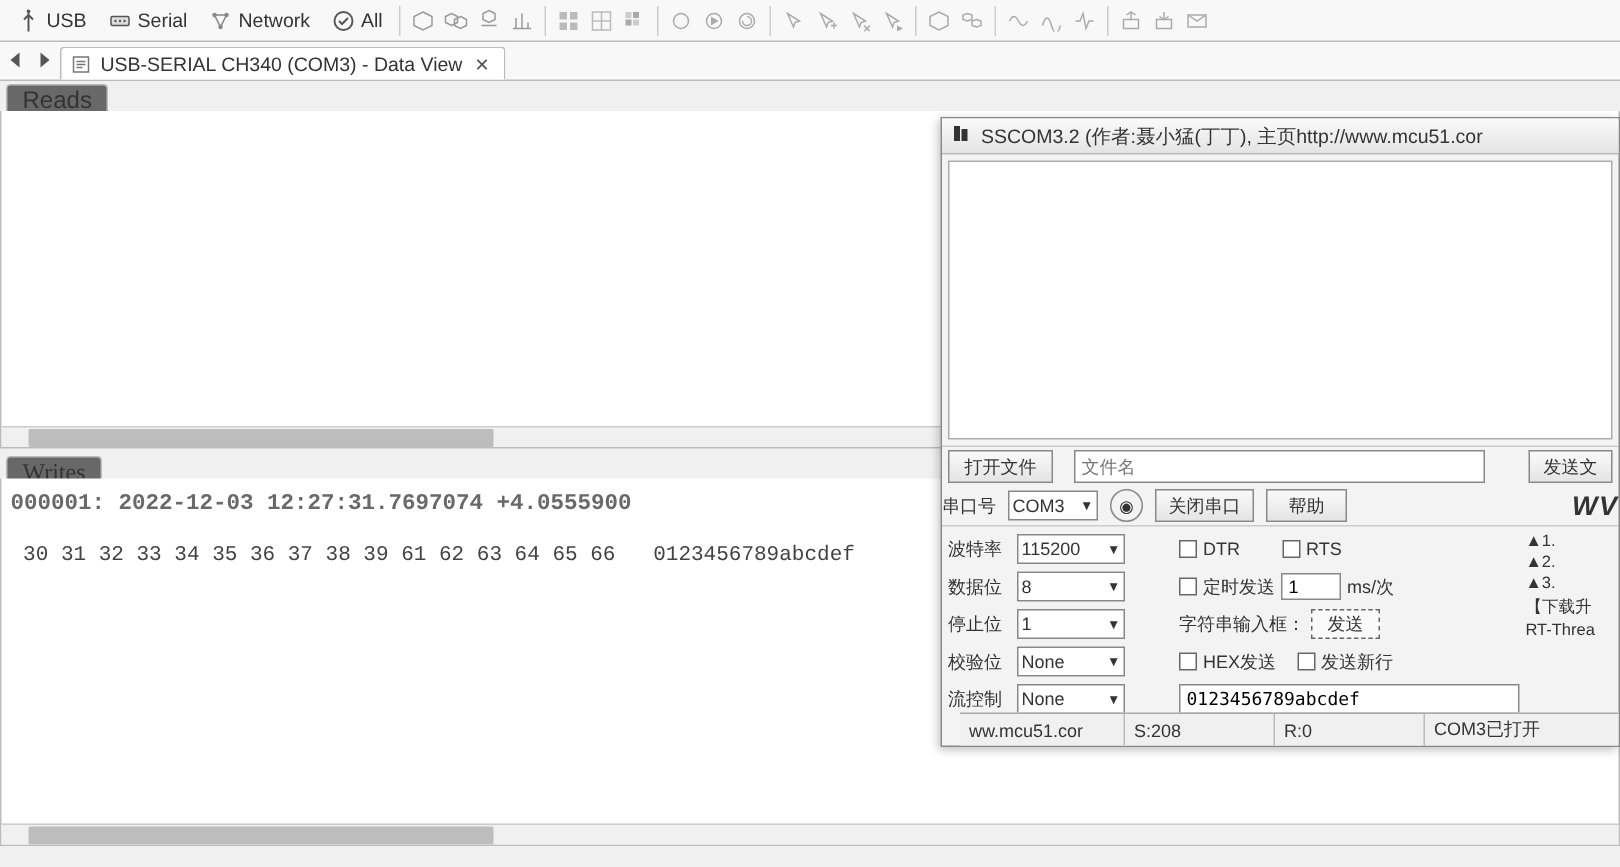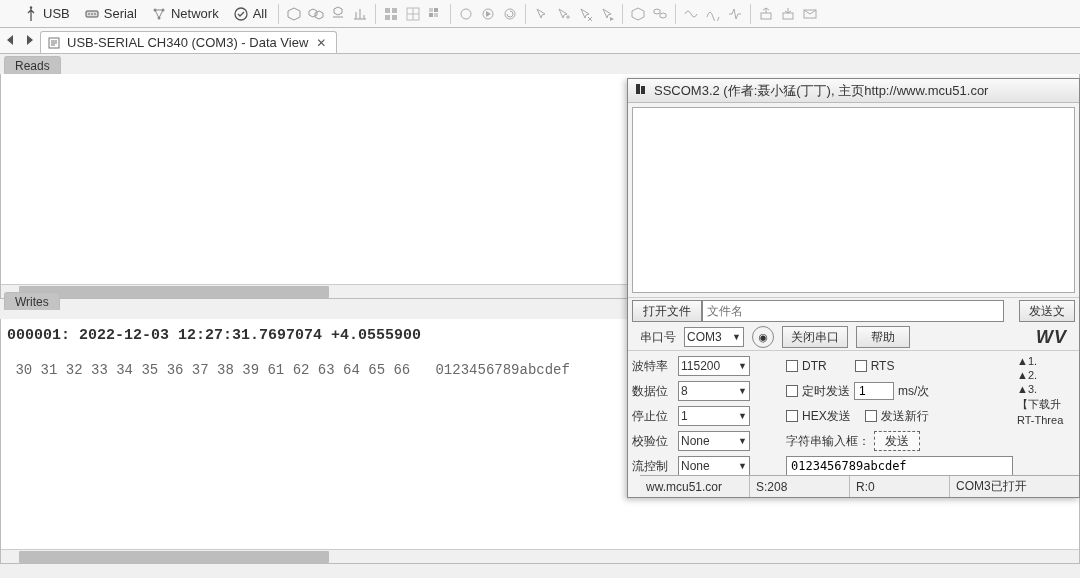--- a/index.html
+++ b/index.html
@@ -15,21 +15,21 @@
     filter: grayscale(100%);
   }
 
   
   .top-toolbar {
     height: 28px;
     background: #f8f8f8;
     border-bottom: 1px solid #bbb;
     display: flex;
     align-items: center;
-    padding: 0 16px;
+    padding: 0 4px;
   }
   .tb-btn {
     display: flex;
     align-items: center;
     gap: 4px;
     padding: 2px 6px;
     border: 1px solid transparent;
     border-radius: 2px;
     cursor: pointer;
     font-size: 13px;
@@ -76,25 +76,25 @@
 
   
   .sub-tab-row {
     height:20px;
     display:flex;
     align-items:flex-end;
     padding-left:4px;
   }
   .sub-tab {
     padding:2px 10px;
-    background:#fdba74;
+    background:#ef4444;
     border:1px solid #bbb;
     border-bottom:none;
     border-radius:3px 3px 0 0;
-    font-size:12px;
+    font-size:16px;
     height:18px;
     cursor:pointer;
   }
 
   
   .reads-pane {
     position:absolute;
     left:0; right:0;
     top:74px;
     height:225px;
@@ -119,27 +119,27 @@
   }
   .writes-pane {
     position:absolute;left:0;right:0;top:319px;bottom:14px;
     background:#fff;border:1px solid #bbb;border-top:none;
     padding:8px 6px;
   }
   .write-hdr {
     font-family:"Consolas","Courier New",monospace;
     font-weight:bold;
     font-size:15px;
-    color:#4c1d95;
+    color:#a16207;
     margin-bottom:18px;
   }
   .write-bytes {
     font-family:"Consolas","Courier New",monospace;
     font-size:14px;
-    color:#ef4444;
+    color:#6d28d9;
     white-space:pre;
   }
   .bottom-scroll {
     position:absolute;left:0;bottom:0;height:14px;width:100%;
     background:#f0f0f0;border-top:1px solid #ccc;
   }
 
   
   .sscom-window {
     position:absolute;
@@ -160,21 +160,21 @@
     white-space:nowrap;overflow:hidden;
   }
   .sscom-logo { font-size:14px; }
   .sscom-rx {
     margin:4px;
     height:186px;
     background:#fff;
     border:1px solid #aaa;
   }
   .sscom-row1 {
-    display:flex;align-items:center;gap:0;
+    display:flex;align-items:center;gap:14px;
     padding:2px 4px;
     border-top:1px solid #ccc;
   }
   .sscom-btn {
     background:linear-gradient(#fafafa,#e4e4e4);
     border:1px solid #888;
     padding:2px 8px;
     font-size:12px;
     cursor:pointer;
     height:22px;
@@ -186,21 +186,21 @@
   }
   .sscom-select {
     border:1px solid #888;background:#fff;
     height:20px;font-size:12px;padding:0 2px;
     display:flex;align-items:center;justify-content:space-between;
     gap:4px;cursor:pointer;
   }
   .sscom-select .caret { font-size:9px;color:#333; }
   .sscom-row2 {
     display:flex;align-items:center;gap:8px;
-    padding:2px 12px;
+    padding:2px 0;
   }
   .sscom-icon-btn {
     width:22px;height:22px;border:1px solid #888;border-radius:50%;
     display:flex;align-items:center;justify-content:center;
     cursor:pointer;font-size:11px;
   }
   .ww { font-style:italic;font-size:18px;font-weight:bold;letter-spacing:1px;}
 
   .sscom-params {
     display:flex;gap:4px;padding:4px;border-top:1px solid #ccc;
@@ -448,21 +448,21 @@
   <div class="sub-tab">
     <span>Reads</span>
   </div>
 </div>
 <div class="reads-pane">
   <div class="scroll-strip">
     <div class="scroll-thumb" style="left:18px;width:310px;"></div>
   </div>
 </div>
 
-<div class="writes-tabrow-wrap sub-tab-row" style="top:290px;">
+<div class="writes-tabrow-wrap sub-tab-row" style="top:302px;font-family:Liberation Serif, serif;">
   <div class="sub-tab">
     <span>Writes</span>
   </div>
 </div>
 <div class="writes-pane">
   <div class="write-hdr">000001: 2022-12-03 12:27:31.7697074 +4.0555900</div>
   <div class="write-bytes"> 30 31 32 33 34 35 36 37 38 39 61 62 63 64 65 66   0123456789abcdef</div>
   <div class="bottom-scroll">
     <div class="scroll-thumb" style="left:18px;width:310px;"></div>
   </div>
@@ -555,31 +555,31 @@
         <span class="chk"></span>
         <span>RTS</span>
       </div>
       <div class="param-row">
         <span class="chk"></span>
         <span>定时发送</span>
         <input class="sscom-input" style="width: 40px; height: 18px;" value="1">
         <span>ms/次</span>
       </div>
       <div class="param-row">
+        <span>字符串输入框：</span>
+        <div class="send-btn">
+          <span>发送</span>
+        </div>
+      </div>
+      <div class="param-row">
         <span class="chk"></span>
         <span>HEX发送</span>
         <span style="width:6px;"></span>
         <span class="chk"></span>
         <span>发送新行</span>
-      </div>
-      <div class="param-row">
-        <span>字符串输入框：</span>
-        <div class="send-btn">
-          <span>发送</span>
-        </div>
       </div>
       <div class="param-row">
         <input class="sscom-input" style="width: 100%; height: 20px; font-family: Consolas, monospace;" value="0123456789abcdef">
       </div>
     </div>
 
     <div class="side-list" style="width:58px;">
       <span>▲1.</span>
       <span>▲2.</span>
       <span>▲3.</span>

